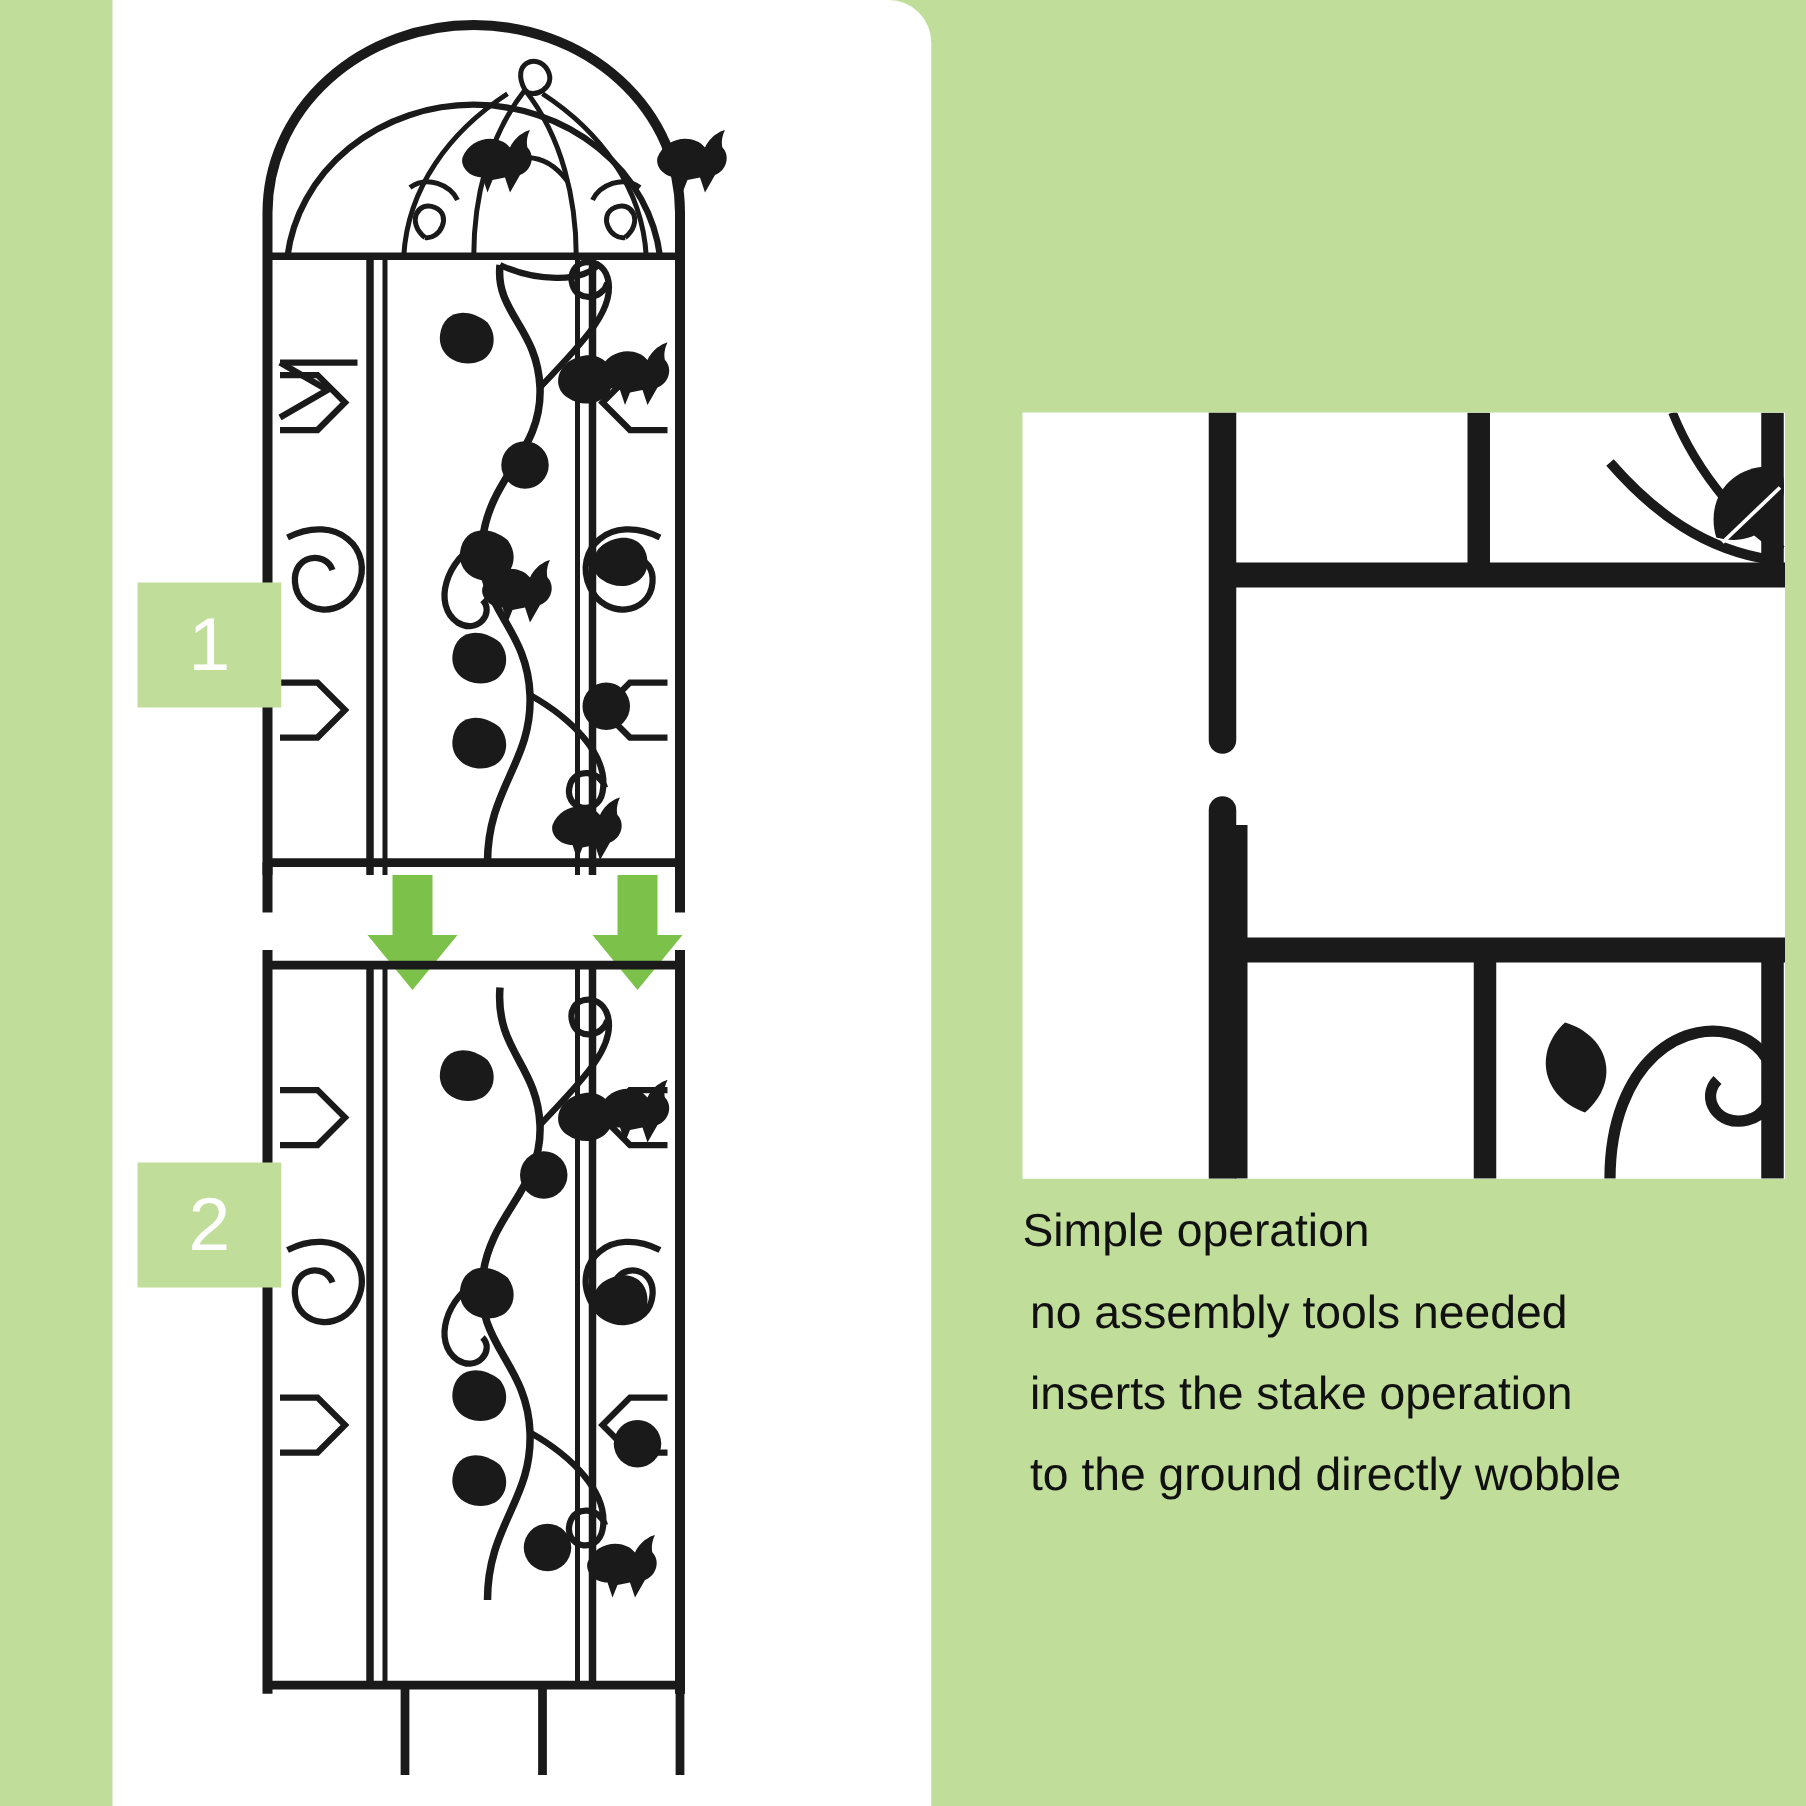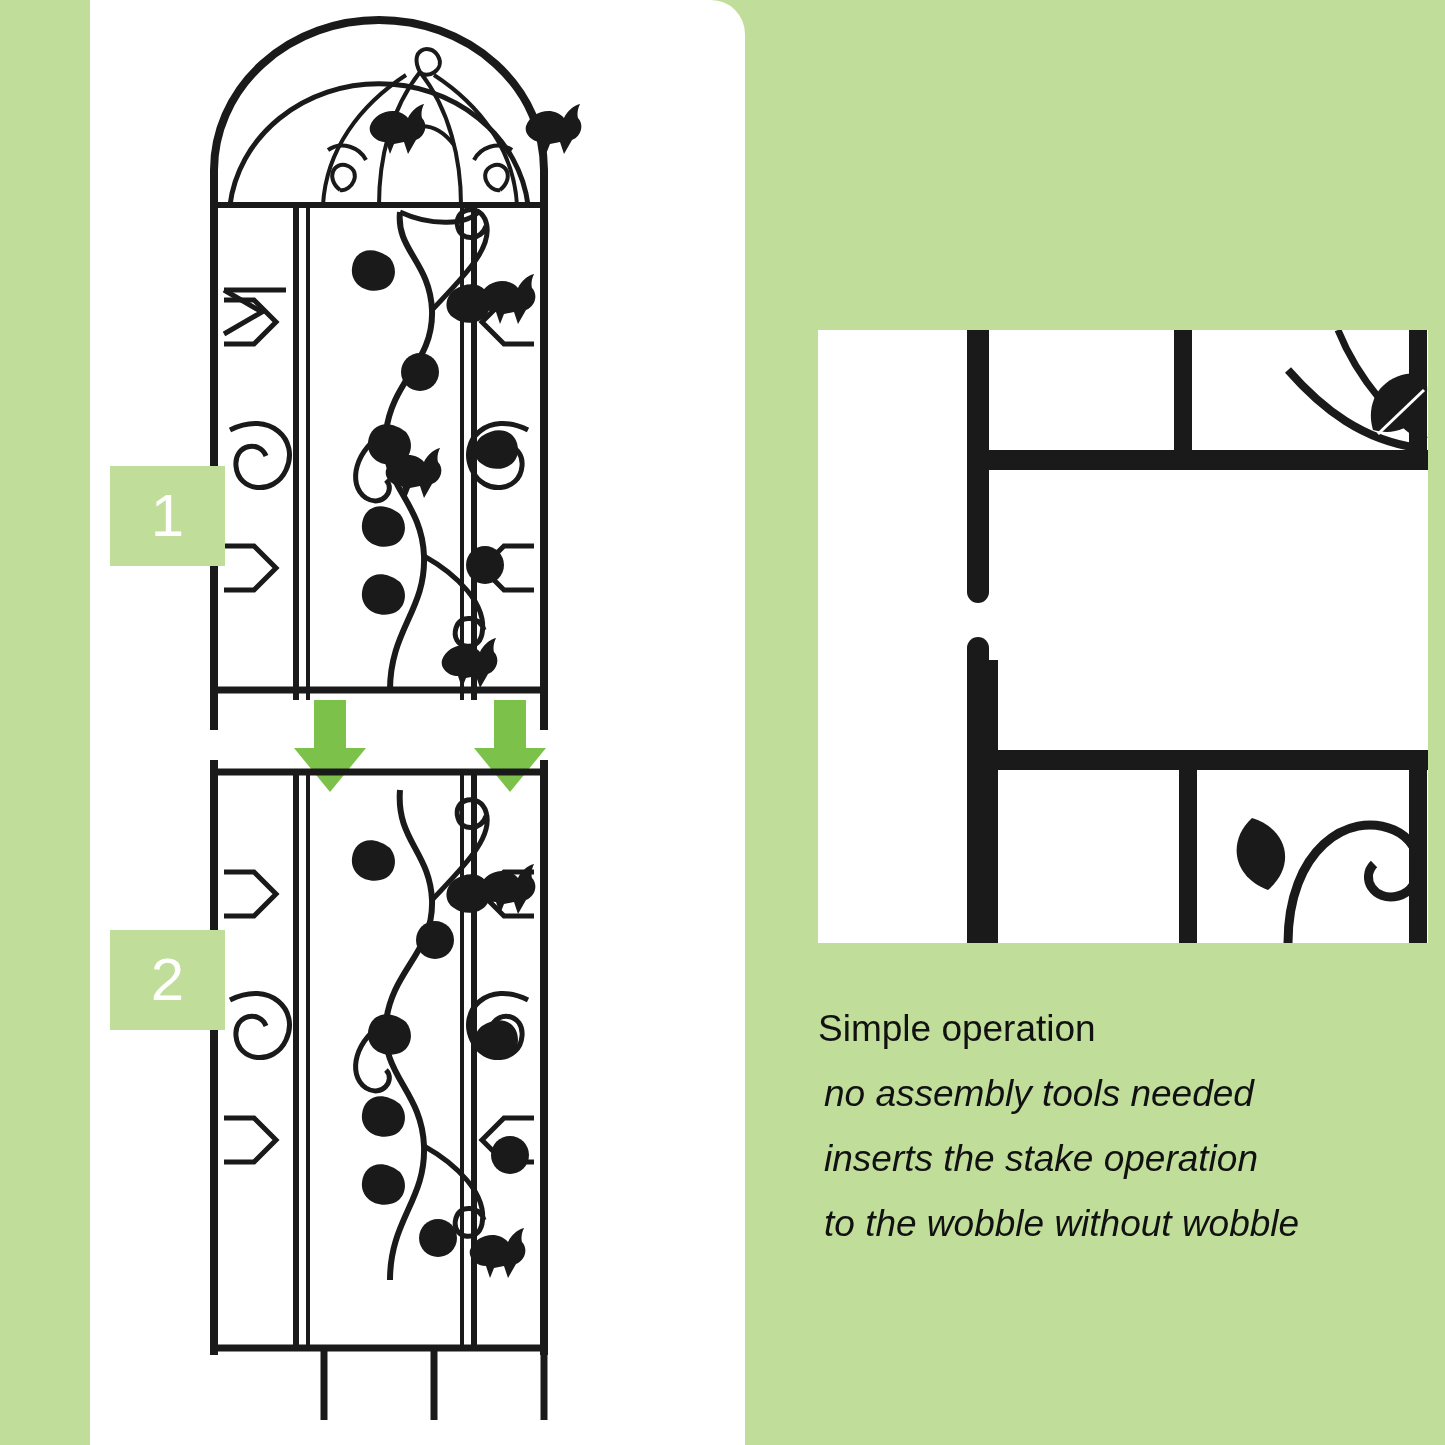--- a/index.html
+++ b/index.html
@@ -52,31 +52,31 @@
     width: 610px;
     height: 613px;
     background: #ffffff;
     overflow: hidden;
   }
 
   
   .text-block {
     position: absolute;
     left: 818px;
-    top: 1010px;
+    top: 966px;
     width: 615px;
     color: #111111;
     font-size: 37px;
     line-height: 1.0;
   }
   .text-block .line {
     white-space: nowrap;
     margin-bottom: 28px;
   }
-  .text-block .line.indent { padding-left: 6px; font-style: italic; }
+  .text-block .line.indent { padding-left: 6px; }
 
   svg { display: block; }
 </style>
 </head>
 <body>
 
 <div class="page">
 
   <div class="left-panel">
 
@@ -244,16 +244,16 @@
           <path d="M450 560 c -34 -12 -42 -48 -16 -72 c 34 10 46 46 16 72 z"></path>
         </g>
       </g>
     </svg>
   </div>
 
   <div class="text-block">
     <div class="line">Simple operation</div>
     <div class="line indent">no assembly tools needed</div>
     <div class="line indent">inserts the stake operation</div>
-    <div class="line indent">to the wobble without wobble</div>
+    <div class="line indent">to the ground directly wobble</div>
   </div>
 
 </div>
 
 </body></html>

